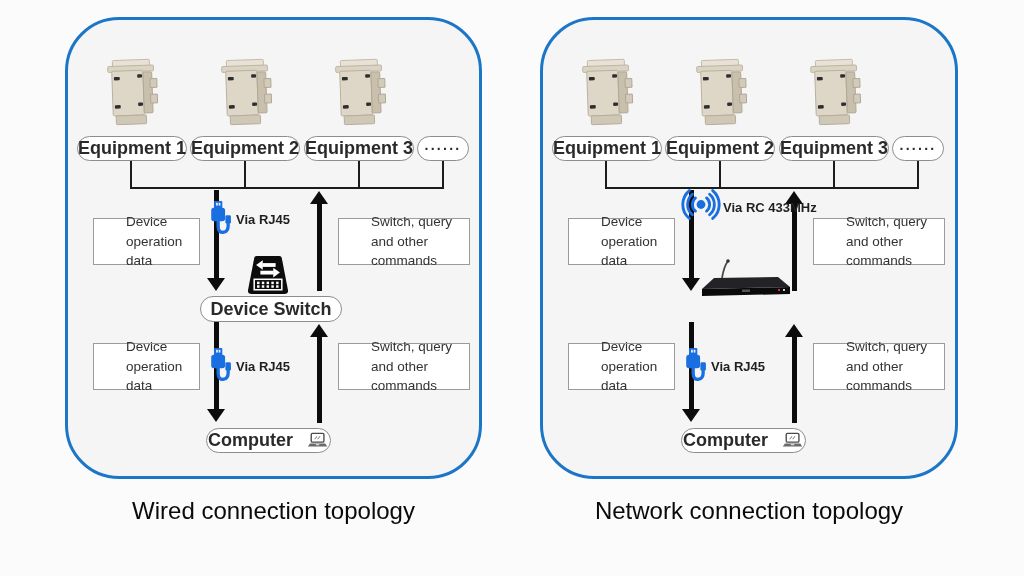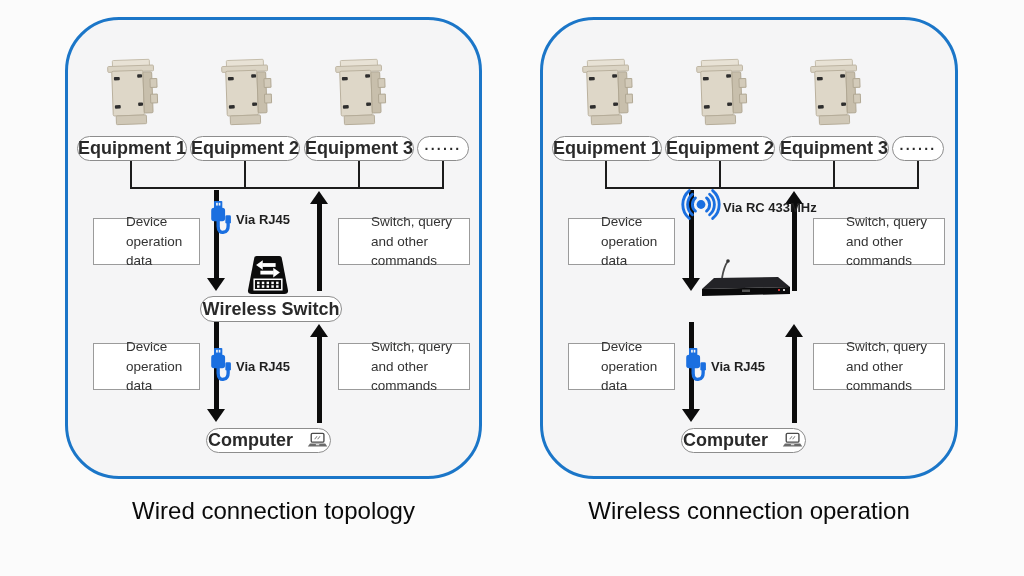--- a/index.html
+++ b/index.html
@@ -148,21 +148,21 @@
       <rect x="22.5" y="28" width="2.6" height="2.6" fill="#fff"></rect>
       <rect x="27.5" y="28" width="2.6" height="2.6" fill="#fff"></rect>
       <rect x="32.5" y="28" width="2.6" height="2.6" fill="#fff"></rect>
     <rect x="12.5" y="31.8" width="2.6" height="2.6" fill="#fff"></rect>
       <rect x="17.5" y="31.8" width="2.6" height="2.6" fill="#fff"></rect>
       <rect x="22.5" y="31.8" width="2.6" height="2.6" fill="#fff"></rect>
       <rect x="27.5" y="31.8" width="2.6" height="2.6" fill="#fff"></rect>
       <rect x="32.5" y="31.8" width="2.6" height="2.6" fill="#fff"></rect>
   </svg>
 
-  <div class="pill hub" style="left:132px;width:142px;">Wireless Switch</div>
+  <div class="pill hub" style="left:132px;width:142px;">Device Switch</div>
 
   <div class="arr down" style="left:138px;top:302px;height:100px;">
       <i class="shaft"></i>
       <i class="head"></i>
     </div>
   <div class="arr up" style="left:241px;top:304px;height:99px;">
       <i class="shaft"></i>
       <i class="head"></i>
     </div>
 
@@ -336,13 +336,13 @@
     <svg width="22" height="17" viewBox="0 0 26 20">
       <rect x="5" y="1.5" width="15" height="10.5" rx="1.5" fill="#fff" stroke="#4a4a4a" stroke-width="1.6"></rect>
       <path d="M9,8.5 L12,5 M12.5,8.5 L15.5,5" stroke="#888" stroke-width="1.2"></path>
       <polygon points="3.5,13.5 21.5,13.5 24,17 1,17" fill="#6a6a6a"></polygon>
       <rect x="10.5" y="14.2" width="4" height="1.4" fill="#fff" opacity="0.8"></rect>
     </svg>
   </div>
 </div>
 
 <div class="title" style="left:65px;width:417px;">Wired connection topology</div>
-<div class="title" style="left:540px;width:418px;">Wireless connection operation</div>
+<div class="title" style="left:540px;width:418px;">Network connection topology</div>
 
 </body></html>

